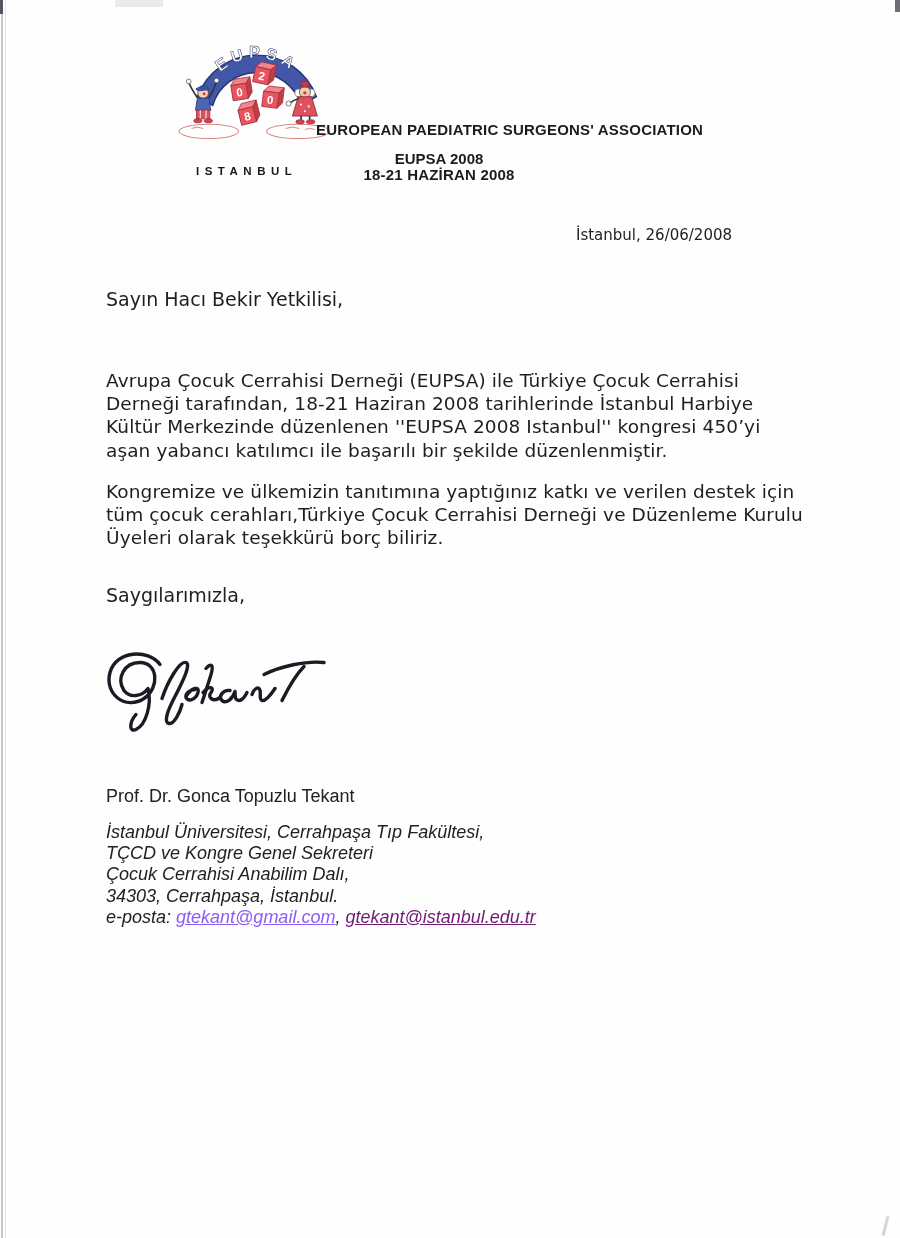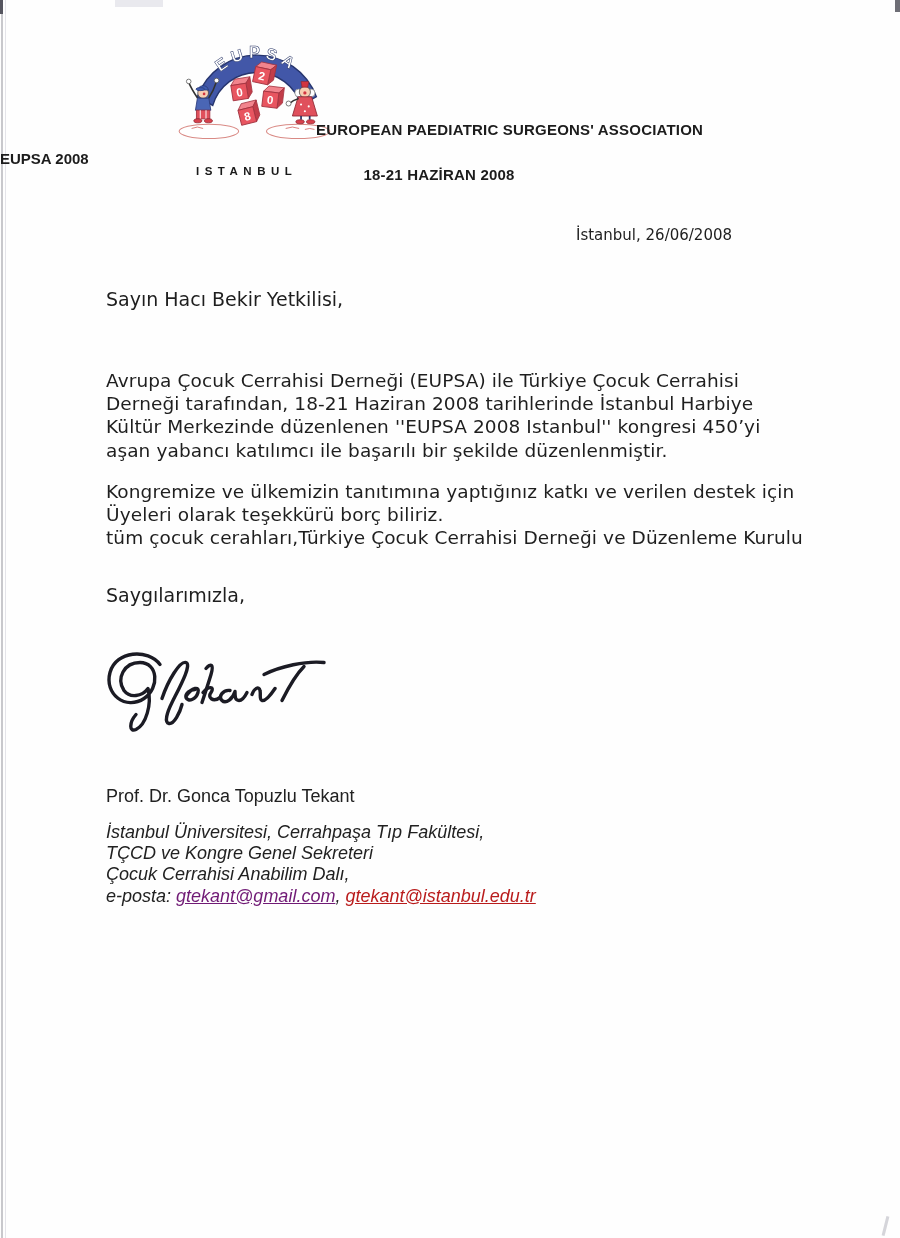--- a/index.html
+++ b/index.html
@@ -18,21 +18,21 @@
   .smudge-bottom-right{left:884px;top:1216px;width:3px;height:20px;background:#c3c3ca;transform:rotate(14deg);opacity:.7;}
   
   .logo-box{left:170px;top:44px;width:168px;height:96px;}
   .logo-city{
     left:196px;top:138px;font-family:"Liberation Sans",sans-serif;
     font-weight:bold;font-size:11.5px;letter-spacing:5.5px;color:#1a1a1a;margin-top:27px;
   }
   
   .hline{font-family:"Liberation Sans",sans-serif;font-weight:bold;color:#1c1c1c;white-space:nowrap;}
   .hline1{left:316px;top:121px;font-size:15px;letter-spacing:.2px;}
-  .hline2{left:0;top:150px;width:878px;font-size:15px;}
+  .hline2{left:0;top:150px;width:878px;text-align:center;font-size:15px;}
   .hline3{left:0;top:166px;width:878px;text-align:center;font-size:15px;letter-spacing:.2px;}
   
   .dateline{left:576px;top:226px;font-size:15px;white-space:nowrap;text-align:center;}
   .salutation{left:106px;top:288px;font-size:19px;white-space:nowrap;}
   .para{left:106px;font-size:18.5px;line-height:23.2px;letter-spacing:.1px;}
   .para div{white-space:nowrap;}
   .para1{top:369px;}
   .para2{top:480px;}
   .closing{left:106px;top:584px;font-size:19px;white-space:nowrap;}
   .signature-box{left:96px;top:633px;width:250px;height:108px;}
@@ -143,22 +143,22 @@
 
   <div class="abs para para1">
     <div>Avrupa Çocuk Cerrahisi Derneği (EUPSA) ile Türkiye Çocuk Cerrahisi</div>
     <div>Derneği tarafından, 18-21 Haziran 2008 tarihlerinde İstanbul Harbiye</div>
     <div>Kültür Merkezinde düzenlenen ''EUPSA 2008 Istanbul'' kongresi 450’yi</div>
     <div>aşan yabancı katılımcı ile başarılı bir şekilde düzenlenmiştir.</div>
   </div>
 
   <div class="abs para para2">
     <div>Kongremize ve ülkemizin tanıtımına yaptığınız katkı ve verilen destek için</div>
+    <div>tüm çocuk cerahları,Türkiye Çocuk Cerrahisi Derneği ve Düzenleme Kurulu</div>
     <div>Üyeleri olarak teşekkürü borç biliriz.</div>
-    <div>tüm çocuk cerahları,Türkiye Çocuk Cerrahisi Derneği ve Düzenleme Kurulu</div>
   </div>
 
   <div class="abs closing">Saygılarımızla,</div>
 
   <div class="abs signature-box">
     <svg width="250" height="108" viewBox="0 0 250 105">
       <g fill="none" stroke="#1b1b24" stroke-width="3.4" stroke-linecap="round" stroke-linejoin="round">
         <path d="M64 30 C52 14 20 16 14 38 C8 60 30 76 48 64 C64 53 62 28 44 28 C28 28 20 44 28 56 C34 64 46 62 52 54 C56 70 50 90 40 95 C33 98 33 88 40 80"></path>
         <path d="M66 64 C72 46 84 26 90 28 C96 30 84 52 76 68 C71 78 68 88 73 89 C78 90 84 78 86 70"></path>
         <path d="M90 62 C96 52 104 52 102 58 C100 65 92 68 90 63 C89 59 94 55 99 55"></path>
@@ -171,18 +171,19 @@
       </g>
     </svg>
   </div>
 
   <div class="abs prof-name">Prof. Dr. Gonca Topuzlu Tekant</div>
 
   <div class="abs details">
     <div>İstanbul Üniversitesi, Cerrahpaşa Tıp Fakültesi,</div>
     <div>TÇCD ve Kongre Genel Sekreteri</div>
     <div>Çocuk Cerrahisi Anabilim Dalı,</div>
+    <div>34303, Cerrahpaşa, İstanbul.</div>
     <div>
-      <span>e-posta: </span><a class="email-link" style="color: #701a75; text-decoration: underline;">gtekant@gmail.com</a><span>, </span><a class="email-link" style="color: #b91c1c;">gtekant@istanbul.edu.tr</a>
+      <span>e-posta: </span><a class="email-link" style="color: #8b5cf6; text-decoration: underline;">gtekant@gmail.com</a><span>, </span><a class="email-link" style="color: #701a75;">gtekant@istanbul.edu.tr</a>
     </div>
   </div>
 
 </div>
 
 </body></html>

